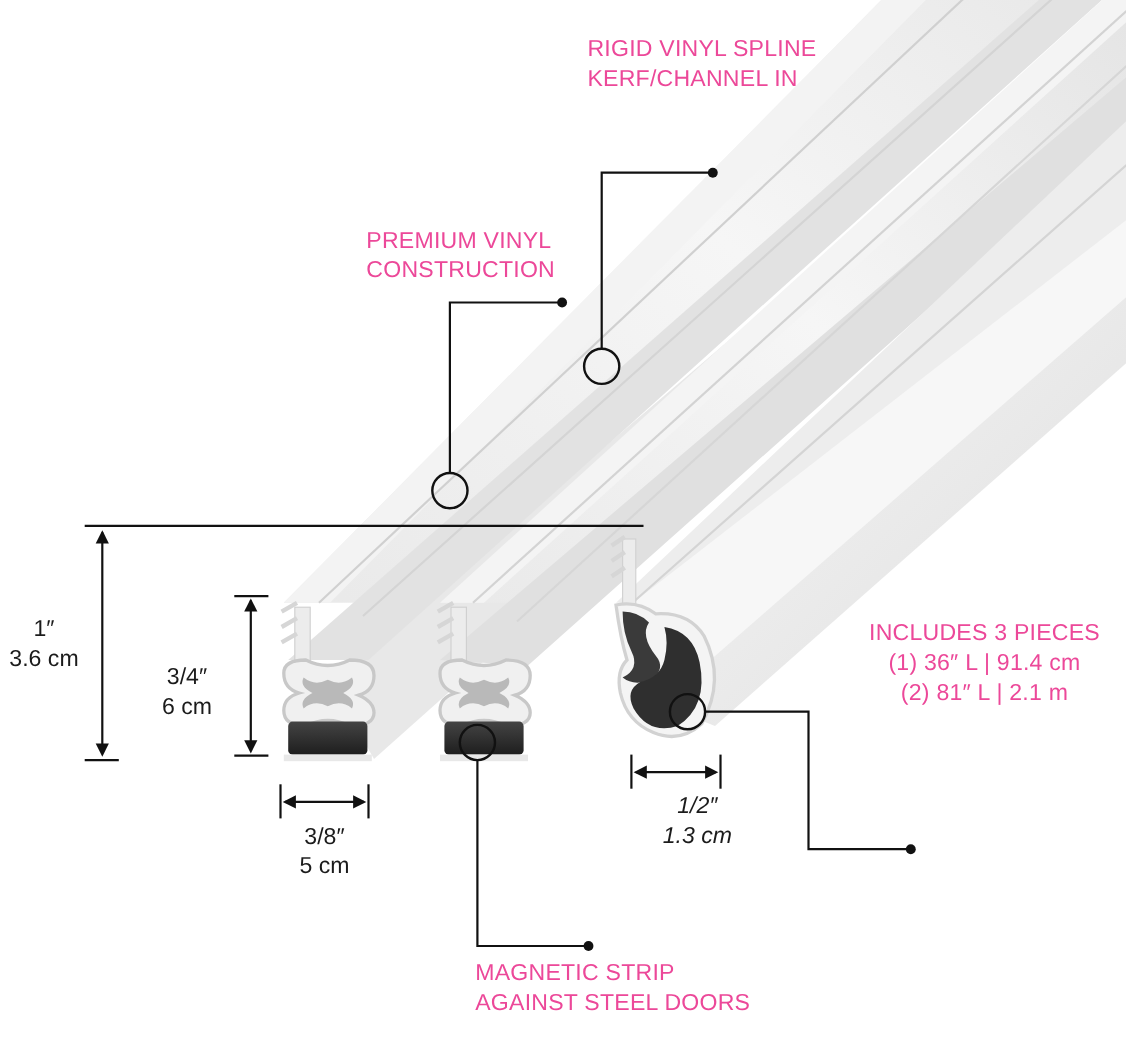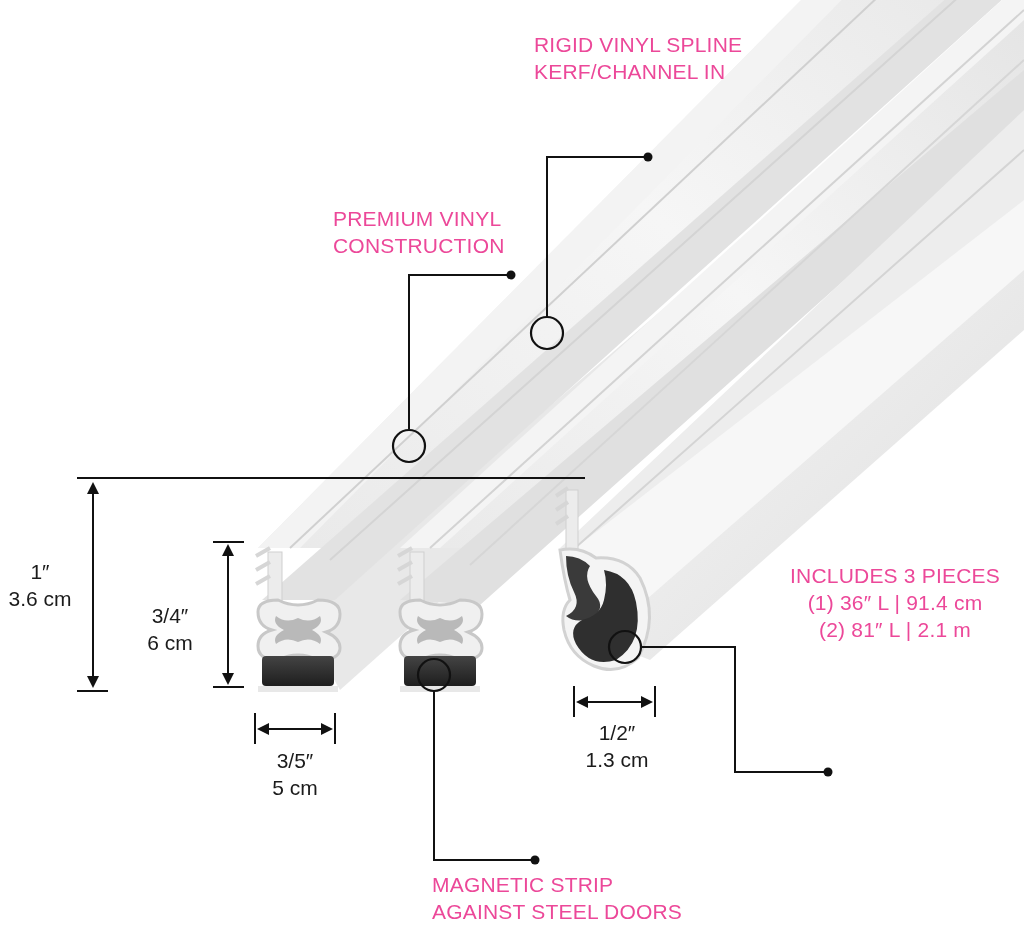--- a/index.html
+++ b/index.html
@@ -161,20 +161,20 @@
   <div>1″</div>
   <div>3.6 cm</div>
 </div>
 
 <div class="dim" style="left:130px; top:602px; width:80px;">
   <div>3/4″</div>
   <div>6 cm</div>
 </div>
 
 <div class="dim" style="left:255px; top:747px; width:80px;">
-  <div>3/5″</div>
+  <div>3/8″</div>
   <div>5 cm</div>
 </div>
 
-<div class="dim" style="left:567px; top:719px; width:100px;">
+<div class="dim" style="left:584px; top:719px; width:100px;font-style:italic;">
   <div>1/2″</div>
   <div>1.3 cm</div>
 </div>
 
 </body></html>

